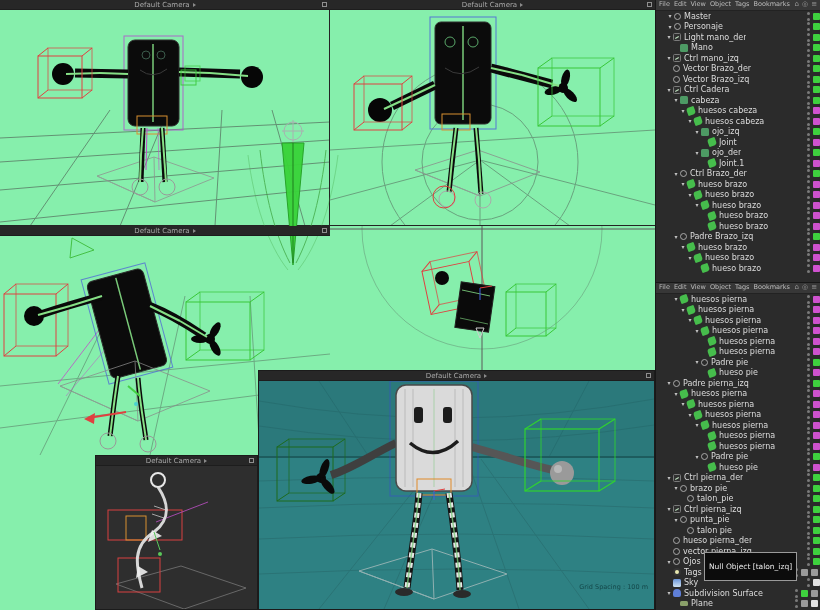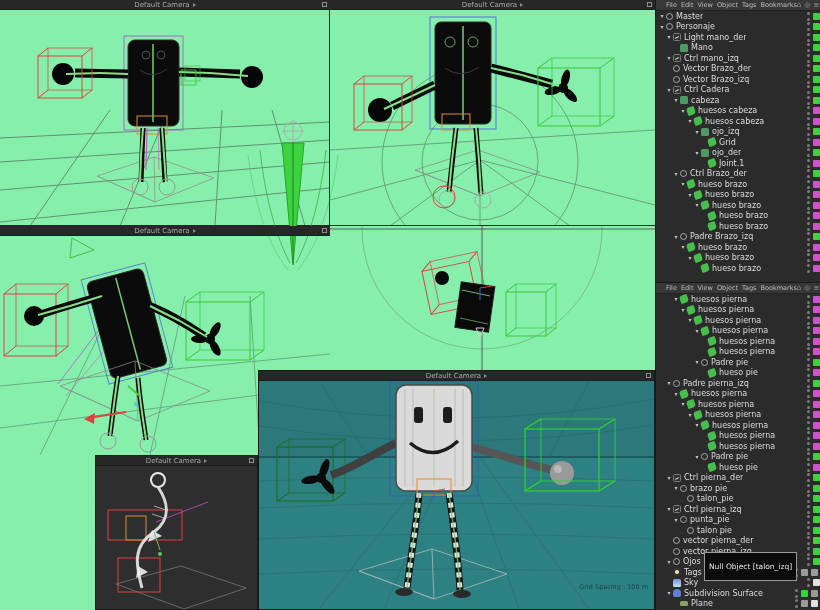--- a/index.html
+++ b/index.html
@@ -15,32 +15,32 @@
 .vline,.hline{position:absolute;background:#242424;z-index:2}
 .vp-panel{position:absolute;border:1px solid #1b1b1b;z-index:4}
 #vp-teal{left:258px;top:370px;width:397px;height:240px;background:#2e8183}
 #vp-small{left:95px;top:455px;width:163px;height:155px;background:#2e2e2e}
 .vp-panel .vp-head{position:relative;width:100%}
 .grid-spacing{position:absolute;right:6px;bottom:18px;font-size:6.5px;color:#14484a;z-index:5}
 
 .om{position:absolute;left:655px;width:165px;background:#2b2b2b;border-left:1px solid #181818;overflow:hidden;z-index:8}
 #om1{top:0;height:283px;border-bottom:1px solid #181818}
 #om2{top:283px;height:327px}
-.om-head{height:11px;background:#373737;border-bottom:1px solid #222;display:flex;align-items:center;padding:0 10px}
+.om-head{height:11px;background:#373737;border-bottom:1px solid #222;display:flex;align-items:flex-end;padding:0 3px}
 .om-menu{display:flex;gap:4px}
 .menu-item{font-size:6.5px;color:#bdbdbd;line-height:11px;cursor:default}
 .head-icons{margin-left:auto;display:flex;gap:3px}
 .h-ic{font-size:7px;color:#9a9a9a;line-height:11px}
 .h-home::before{content:"⌂"}
 .h-target::before{content:"◎"}
 .h-list::before{content:"≡"}
 
 .tree{overflow:hidden}
 .row{display:flex;align-items:center;height:10.5px;white-space:nowrap}
-.row[data-depth="0"]{padding-left:2px}
+.row[data-depth="0"]{padding-left:10px}
 .row[data-depth="1"]{padding-left:9px}
 .row[data-depth="2"]{padding-left:16px}
 .row[data-depth="3"]{padding-left:23px}
 .row[data-depth="4"]{padding-left:30px}
 .row[data-depth="5"]{padding-left:37px}
 .row[data-depth="6"]{padding-left:44px}
 .exp{flex:0 0 8px;width:8px;text-align:center;font-size:6px;color:#c2c2c2;line-height:10px}
 .exp[data-exp="open"]::before{content:"▾"}
 .ic{flex:0 0 8px;width:8px;height:8px;margin-right:3px;border-radius:1.5px;background:#555}
 .ic[data-icon="null"]{width:7px;height:7px;flex-basis:7px;border-radius:50%;background:transparent;border:1px solid #a8a8a8}
@@ -544,21 +544,21 @@
           <span class="exp" data-exp="open"></span>
           <span class="ic" data-icon="mesh"></span>
           <span class="lbl">ojo_izq</span>
           <span class="dots"></span>
           <span class="tag" data-tag="green"></span>
 
         </div>
         <div class="row" data-depth="6">
           <span class="exp"></span>
           <span class="ic" data-icon="joint"></span>
-          <span class="lbl">Grid</span>
+          <span class="lbl">Joint</span>
           <span class="dots"></span>
           <span class="tag" data-tag="magenta"></span>
 
         </div>
         <div class="row" data-depth="5">
           <span class="exp" data-exp="open"></span>
           <span class="ic" data-icon="mesh"></span>
           <span class="lbl">ojo_der</span>
           <span class="dots"></span>
           <span class="tag" data-tag="green"></span>
@@ -854,21 +854,21 @@
           <span class="exp"></span>
           <span class="ic" data-icon="null"></span>
           <span class="lbl">talon pie</span>
           <span class="dots"></span>
           <span class="tag" data-tag="green"></span>
 
         </div>
         <div class="row" data-depth="1">
           <span class="exp"></span>
           <span class="ic" data-icon="null"></span>
-          <span class="lbl">vector pierna_der</span>
+          <span class="lbl">hueso pierna_der</span>
           <span class="dots"></span>
           <span class="tag" data-tag="green"></span>
 
         </div>
         <div class="row" data-depth="1">
           <span class="exp"></span>
           <span class="ic" data-icon="null"></span>
           <span class="lbl">vector pierna_izq</span>
           <span class="dots"></span>
           <span class="tag" data-tag="green"></span>

